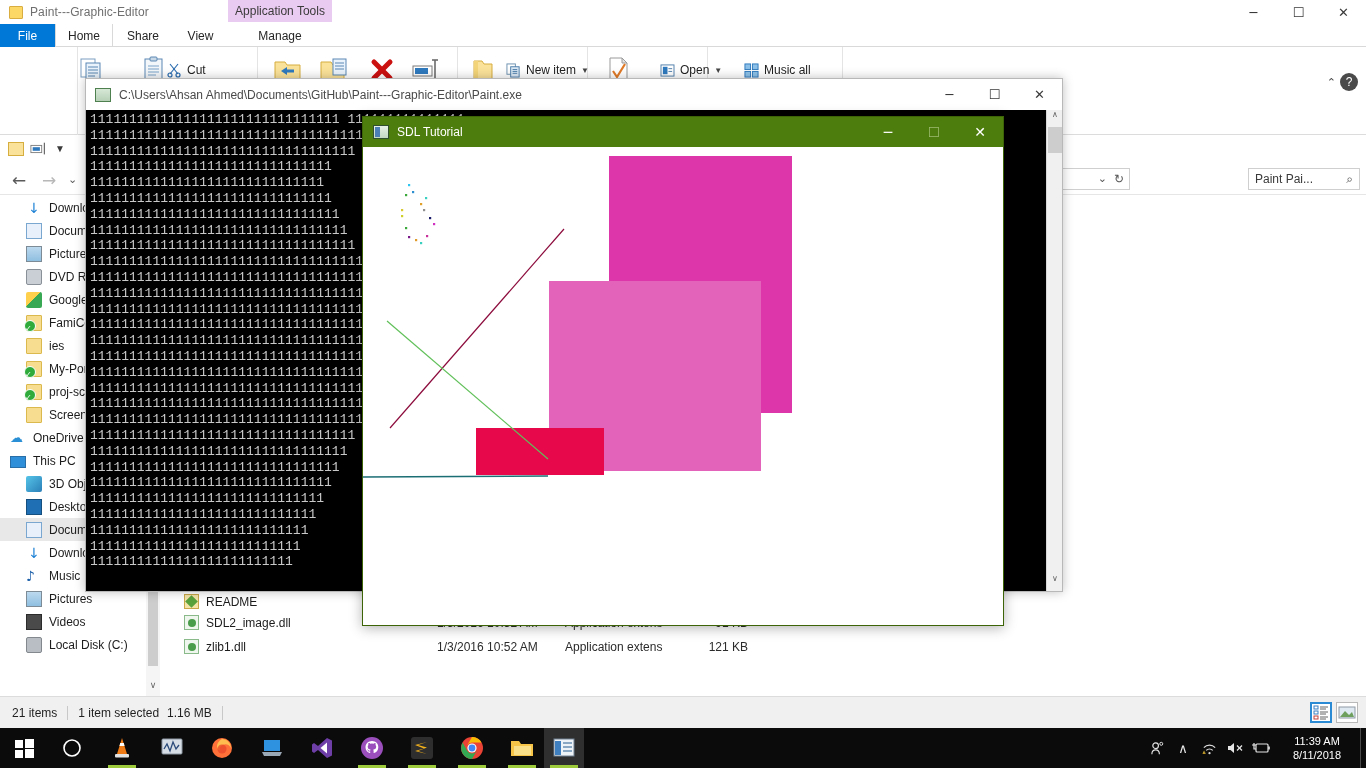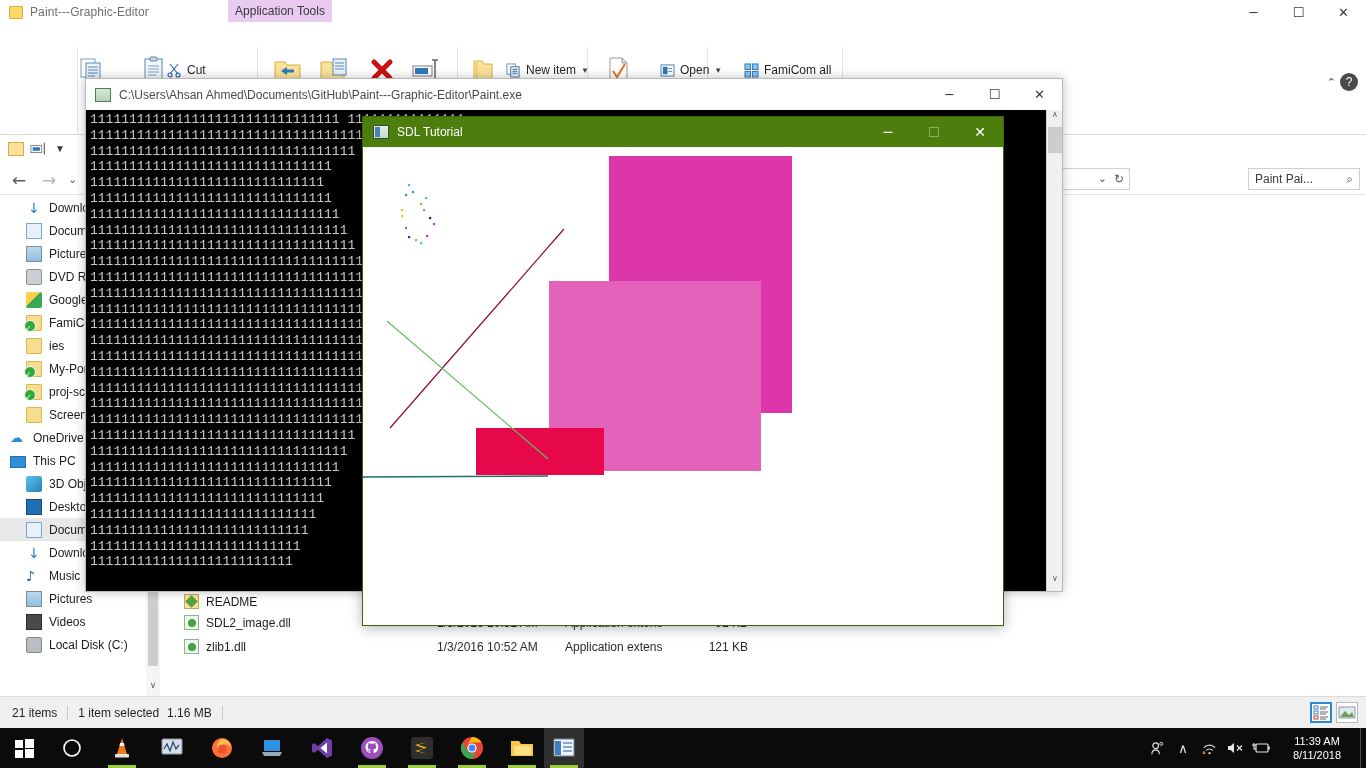--- a/index.html
+++ b/index.html
@@ -217,20 +217,27 @@
       <div class="tb-icon"></div>
       <div class="tb-title">Paint---Graphic-Editor</div>
       <div class="tb-ctx">Application Tools</div>
       <div class="tb-btns">
         <div class="tb-btn">─</div>
         <div class="tb-btn">☐</div>
         <div class="tb-btn close">✕</div>
       </div>
     </div>
 
+    <div class="tabs">
+      <div class="tab file">File</div>
+      <div class="tab home">Home</div>
+      <div class="tab share">Share</div>
+      <div class="tab view">View</div>
+      <div class="tab manage">Manage</div>
+    </div>
 
     <div class="ribbon">
       <div class="grp" style="left:0;width:78px"></div>
       <div class="grp" style="left:78px;width:180px"></div>
       <div class="grp" style="left:258px;width:200px"></div>
       <div class="grp" style="left:458px;width:130px"></div>
       <div class="grp" style="left:588px;width:120px"></div>
       <div class="grp" style="left:708px;width:135px"></div>
 
 
@@ -353,21 +360,21 @@
         <span style="font-size:8px;color:#444">▼</span>
       </div>
 
       <div class="sm" style="left:744px;top:12px;">
         <svg width="15" height="15" viewBox="0 0 16 16">
           <rect x="1" y="1" width="6" height="6" fill="#8cc0e8" stroke="#2e79bd"></rect>
           <rect x="9" y="1" width="6" height="6" fill="#8cc0e8" stroke="#2e79bd"></rect>
           <rect x="1" y="9" width="6" height="6" fill="#8cc0e8" stroke="#2e79bd"></rect>
           <rect x="9" y="9" width="6" height="6" fill="#8cc0e8" stroke="#2e79bd"></rect>
         </svg>
-        <span>FamiCom all</span>
+        <span>Music all</span>
       </div>
 
       <div class="ribbon-chev">⌃</div>
       <div class="help-q">?</div>
     </div>
 
     <div style="position:absolute;left:0;top:138px;width:1366px;height:25px;background:#fff;">
       <div style="position:absolute;left:8px;top:4px;width:16px;height:14px;background:#fbe29a;border:1px solid #d6ad3f"></div>
       <svg style="position:absolute;left:30px;top:3px" width="18" height="16" viewBox="0 0 20 16">
         <rect x="1" y="4" width="12" height="8" fill="#fff" stroke="#7b7b7b"></rect>

